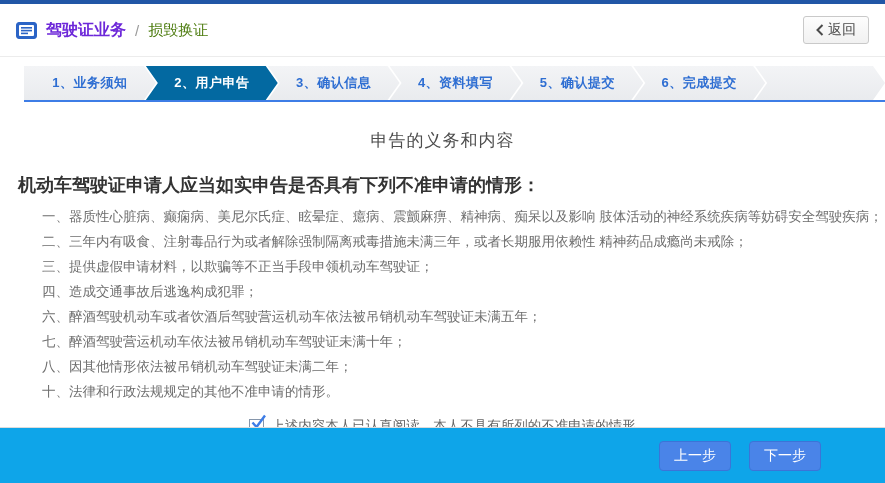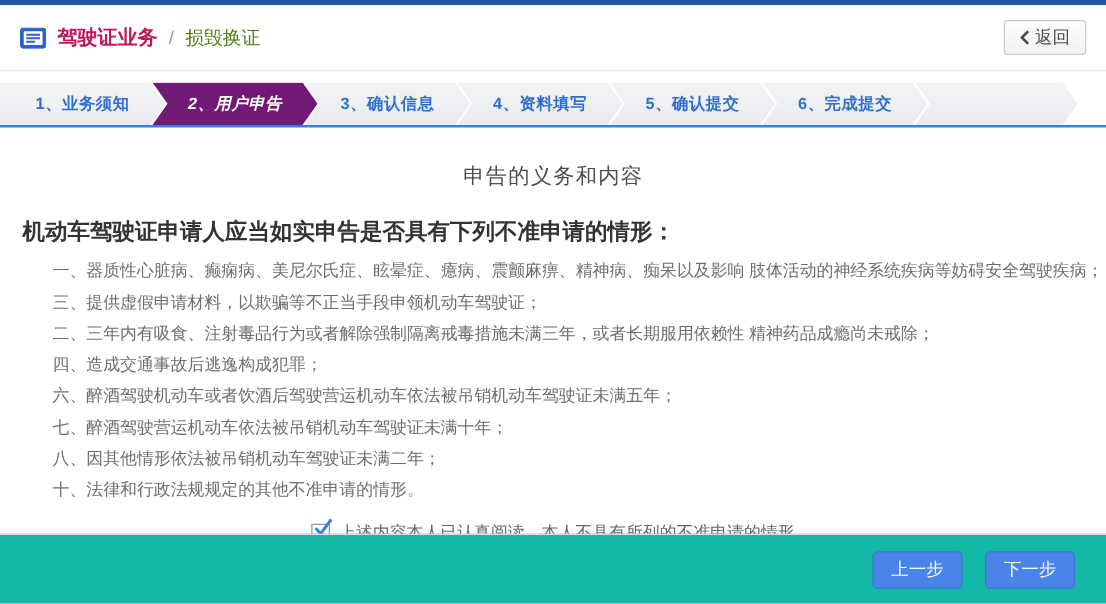--- a/index.html
+++ b/index.html
@@ -10,64 +10,64 @@
     position:relative;
     overflow:hidden;
   }
   
   .top-bar { height:4px; background:#2156a6; }
   .header {
     height:53px; display:flex; align-items:center;
     padding:0 16px; border-bottom:1px solid #ececec; background:#fff;
   }
   .doc-icon { margin-right:9px; display:flex; }
-  .crumb-root { color:#be185d; font-size:16px; font-weight:bold; cursor:pointer; }
+  .crumb-root { color:#6d28d9; font-size:16px; font-weight:bold; cursor:pointer; }
   .crumb-sep { color:#9a9a9a; font-size:15px; margin:0 9px; }
   .crumb-cur { color:#4d7c0f; font-size:15px; }
   .back-btn {
     margin-left:auto; height:28px; padding:0 12px;
     display:inline-flex; align-items:center; gap:4px;
     background:linear-gradient(#fdfdfd,#f1f1f1);
     border:1px solid #c9c9c9; border-radius:3px;
     font-size:14px; color:#4a4a4a; cursor:pointer;
     font-family:inherit;
   }
   
-  .tabs { margin-top:9px; border-bottom:2px solid #3e7de6; background:#fff; }
+  .tabs { margin-top:9px; border-bottom:2px solid #3e7de6; background:#fff;margin-left:24px; }
   .tab-row { display:flex; height:34px; }
   .tab {
     width:132px; height:34px; line-height:34px; text-align:center;
     font-size:13px; font-weight:bold; color:#2e6ed2;
     background:linear-gradient(#f3f4f6,#e9ebee);
     clip-path: polygon(0 0, calc(100% - 12px) 0, 100% 50%, calc(100% - 12px) 100%, 0 100%, 12px 50%);
     margin-left:-10px; cursor:pointer; letter-spacing:0.5px;
   }
   .tab.first { margin-left:0; clip-path: polygon(0 0, calc(100% - 12px) 0, 100% 50%, calc(100% - 12px) 100%, 0 100%); }
-  .tab.active { background:#701a75; color:#ffffff;font-style:italic; }
+  .tab.active { background:#0369a1; color:#ffffff; }
   .tab.tail { width:130px; cursor:default; }
   
   .decl-title { text-align:center; margin-top:27px; font-size:17px; font-weight:normal; color:#4d4d4d; letter-spacing:1px; }
   .notice { padding:0 18px; margin-top:21px; }
   .intro { font-size:18px; font-weight:bold; color:#333333; }
   .item-list { list-style:none; margin-top:7px; }
   .item-list li { font-size:13.5px; color:#6e6e6e; line-height:25px; white-space:nowrap;margin-left:24px; }
   
   .agree-row { display:flex; align-items:center; justify-content:center; margin-top:13px; gap:7px; }
   .checkbox {
     width:15px; height:15px; border:1px solid #8696ab; background:#fff;
     position:relative; cursor:pointer; flex:none;
   }
   .checkbox svg { position:absolute; top:-6px; left:0px; }
   .agree-label { font-size:13.5px; color:#666666; }
   
   .footer {
     position:absolute; left:0; bottom:0; width:885px; height:56px;
-    background:#14b8a6; border-top:1px solid #dcdcdc;
+    background:#0ea5e9; border-top:1px solid #dcdcdc;
     display:flex; align-items:center; justify-content:flex-end;
-    padding-right:25px; gap:18px;
+    padding-right:64px; gap:18px;
   }
   .btn {
     min-width:65px; height:30px; padding:0 14px;
     background:#4a84e8; border:1px solid #3b74d8; border-radius:4px;
     color:#ffffff; font-size:14px; cursor:pointer; font-family:inherit;
   }
 </style>
 </head>
 <body>
 
@@ -107,22 +107,22 @@
     <div class="tab tail"></div>
   </div>
 </div>
 
 <h2 class="decl-title">申告的义务和内容</h2>
 
 <div class="notice">
   <p class="intro">机动车驾驶证申请人应当如实申告是否具有下列不准申请的情形：</p>
   <ul class="item-list">
     <li>一、器质性心脏病、癫痫病、美尼尔氏症、眩晕症、癔病、震颤麻痹、精神病、痴呆以及影响 肢体活动的神经系统疾病等妨碍安全驾驶疾病；</li>
+    <li>二、三年内有吸食、注射毒品行为或者解除强制隔离戒毒措施未满三年，或者长期服用依赖性 精神药品成瘾尚未戒除；</li>
     <li>三、提供虚假申请材料，以欺骗等不正当手段申领机动车驾驶证；</li>
-    <li>二、三年内有吸食、注射毒品行为或者解除强制隔离戒毒措施未满三年，或者长期服用依赖性 精神药品成瘾尚未戒除；</li>
     <li>四、造成交通事故后逃逸构成犯罪；</li>
     <li>六、醉酒驾驶机动车或者饮酒后驾驶营运机动车依法被吊销机动车驾驶证未满五年；</li>
     <li>七、醉酒驾驶营运机动车依法被吊销机动车驾驶证未满十年；</li>
     <li>八、因其他情形依法被吊销机动车驾驶证未满二年；</li>
     <li>十、法律和行政法规规定的其他不准申请的情形。</li>
   </ul>
 </div>
 
 <div class="agree-row">
   <span class="checkbox">

